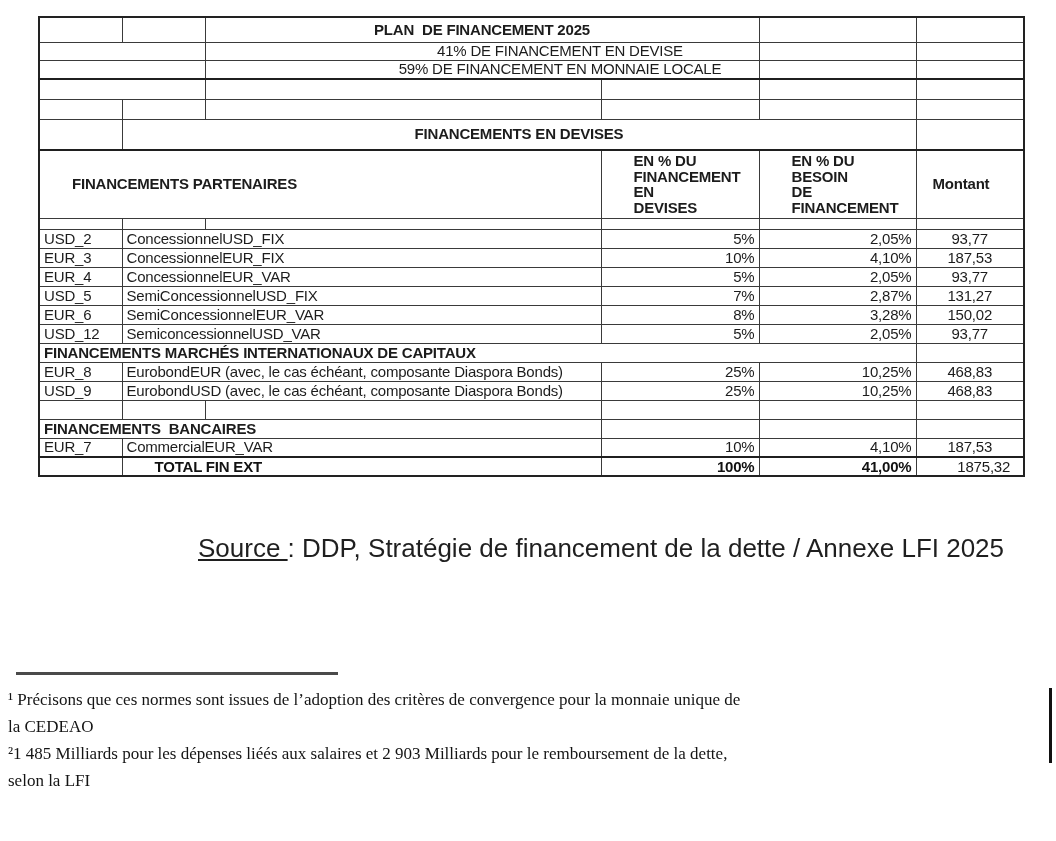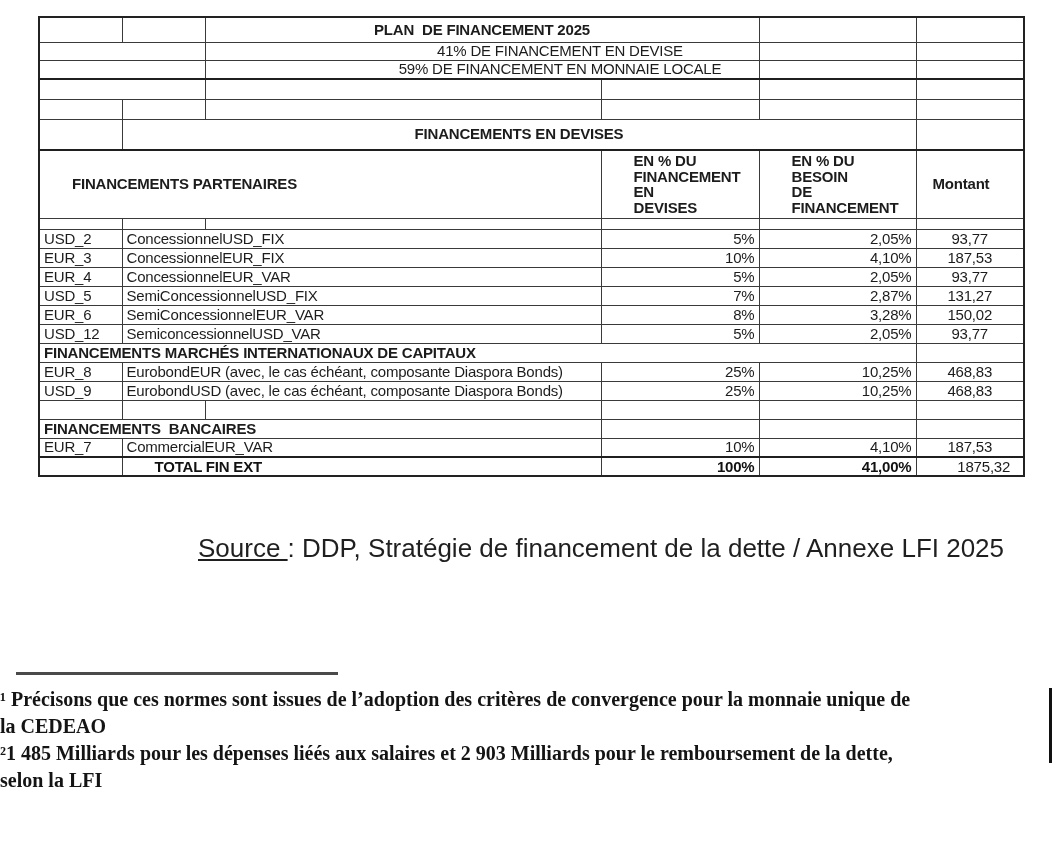--- a/index.html
+++ b/index.html
@@ -34,23 +34,23 @@
   td.num{text-align:right;padding-right:6px;}
   td.mont{text-align:center;padding-right:5px;font-size:14px;color:#454545;}
   td.section{font-weight:bold;color:#111;padding-left:5px;white-space:pre;}
   tr.total-row td.lbl, tr.total-row td.num{font-weight:bold;color:#111;}
 
   
   .source-line{position:absolute;left:198px;top:533px;font-size:26px;color:#1f1f1f;
                letter-spacing:0;}
   .source-line .u{text-decoration:underline;}
   .foot-sep{position:absolute;left:16px;top:672px;width:322px;height:3px;background:#4a4a4a;}
-  .footnotes{position:absolute;left:0;top:686px;width:1040px;
-             font-family:"Liberation Serif",serif;font-size:20px;line-height:27px;
-             color:#141414;font-weight:bold;}
+  .footnotes{position:absolute;left:8px;top:686px;width:1040px;
+             font-family:"Liberation Serif",serif;font-size:17px;line-height:27px;
+             color:#141414;}
   .margin-line{position:absolute;left:1049px;top:688px;width:3px;height:75px;background:#111;}
 </style>
 </head>
 <body>
 
 <div class="page">
 
   <table class="plan">
     <colgroup>
       <col style="width:83px">

